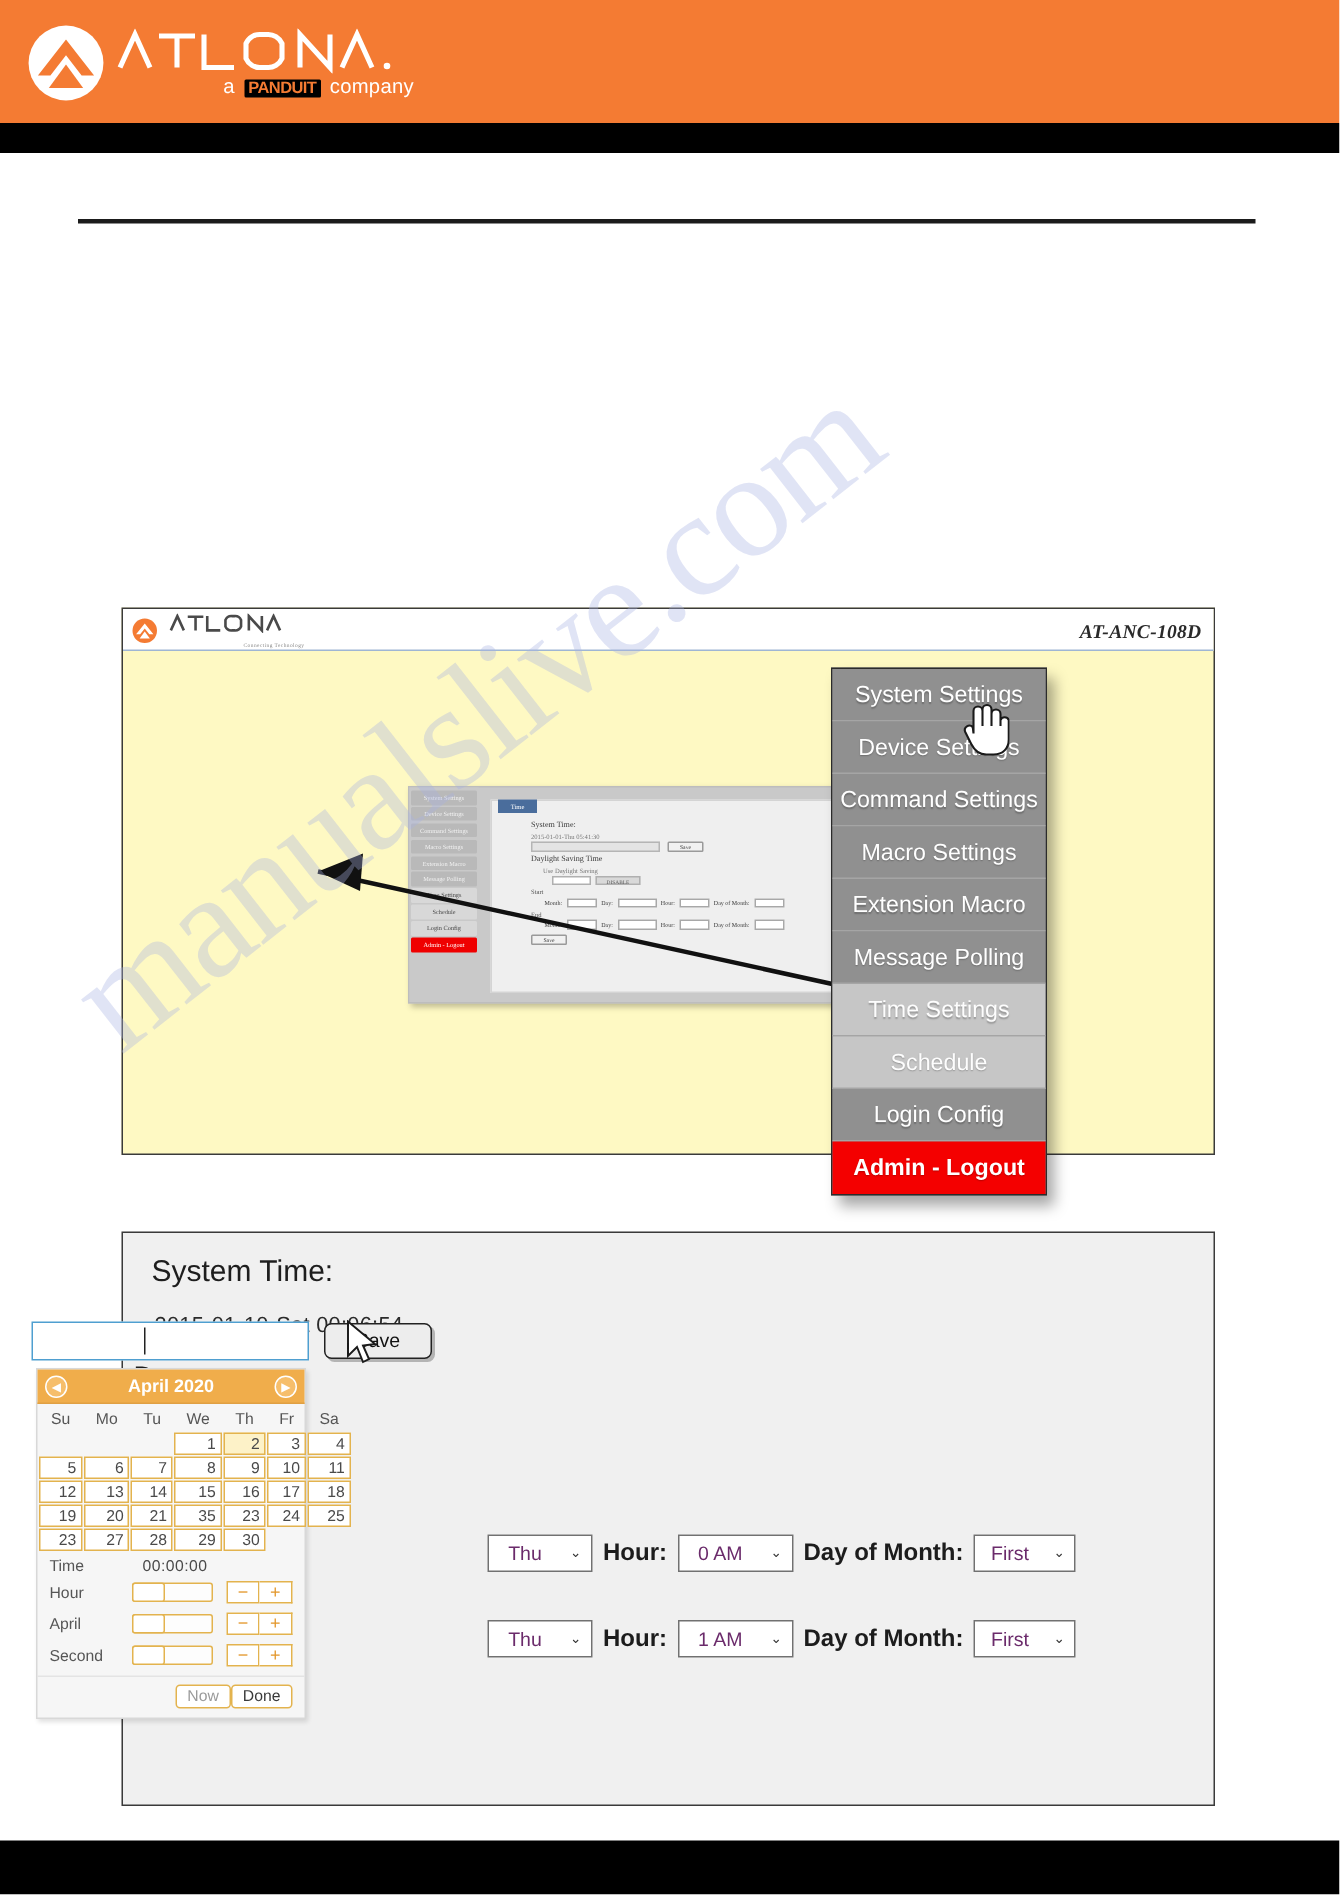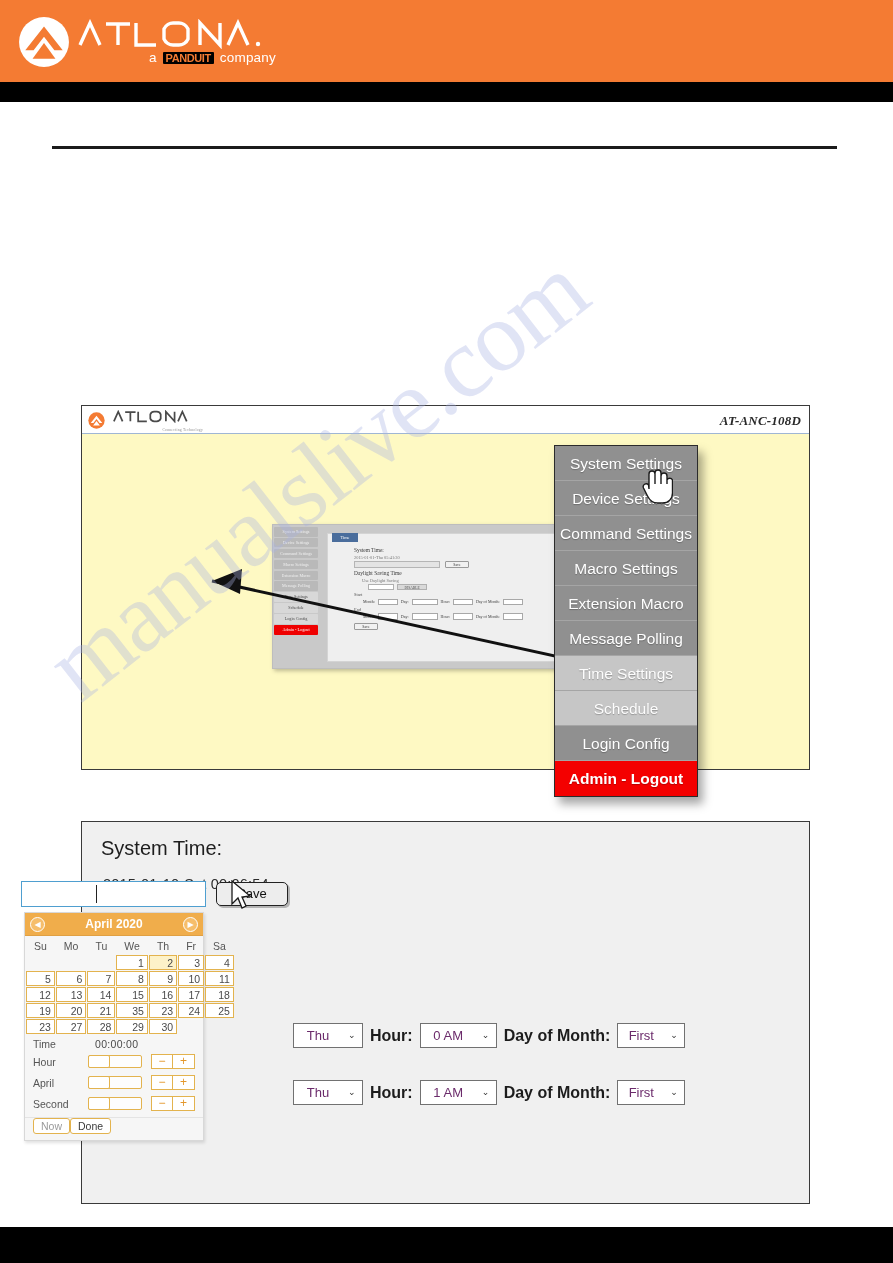--- a/index.html
+++ b/index.html
@@ -189,32 +189,32 @@
     position:absolute; left:-1px; top:-1px; width:22px; height:13px;
     background:#ffffff; border:1px solid #e3b34e; border-radius:2px;
   }
   .sl-btns { display:flex; margin-left:9px; }
   .sl-btn {
     width:22px; height:15px; background:#ffffff; border:1px solid #e3b34e;
     color:#e3972b; font-size:12px; line-height:13px; text-align:center;
   }
   .sl-btn + .sl-btn { border-left:none; }
   .dp-foot {
-    display:flex; justify-content:flex-start; align-items:center;
-    padding:0 8px 6px; border-top:1px solid #e4e4e4; margin-top:3px;
+    display:flex; justify-content:flex-end; align-items:center;
+    padding:5px 8px 6px; border-top:1px solid #e4e4e4; margin-top:3px;
   }
   .dp-btn {
     min-width:34px; padding:1px 7px; font-size:10.5px; text-align:center;
     background:#ffffff; border:1px solid #e3b34e; border-radius:3px;
   }
   .dp-btn.now { color:#9a9a9a; }
   .dp-btn.done { color:#3a3a3a; }
 
   
-  .sched-row { position:absolute; display:flex; align-items:center; }
+  .sched-row { position:absolute; display:flex; align-items:center;margin-left:32px; }
   .sched-row.r1 { left:293px; top:1023px; }
   .sched-row.r2 { left:293px; top:1080px; }
   .sel-box {
     position:relative; background:#ffffff; border:1px solid #717171;
     height:25px; display:flex; align-items:center; padding:0 20px 0 0;
   }
   .sel-box .sel-val {
     width:100%; text-align:center; font-size:13px; color:#6b2b6b;
     font-family:"Liberation Sans", sans-serif;
   }

